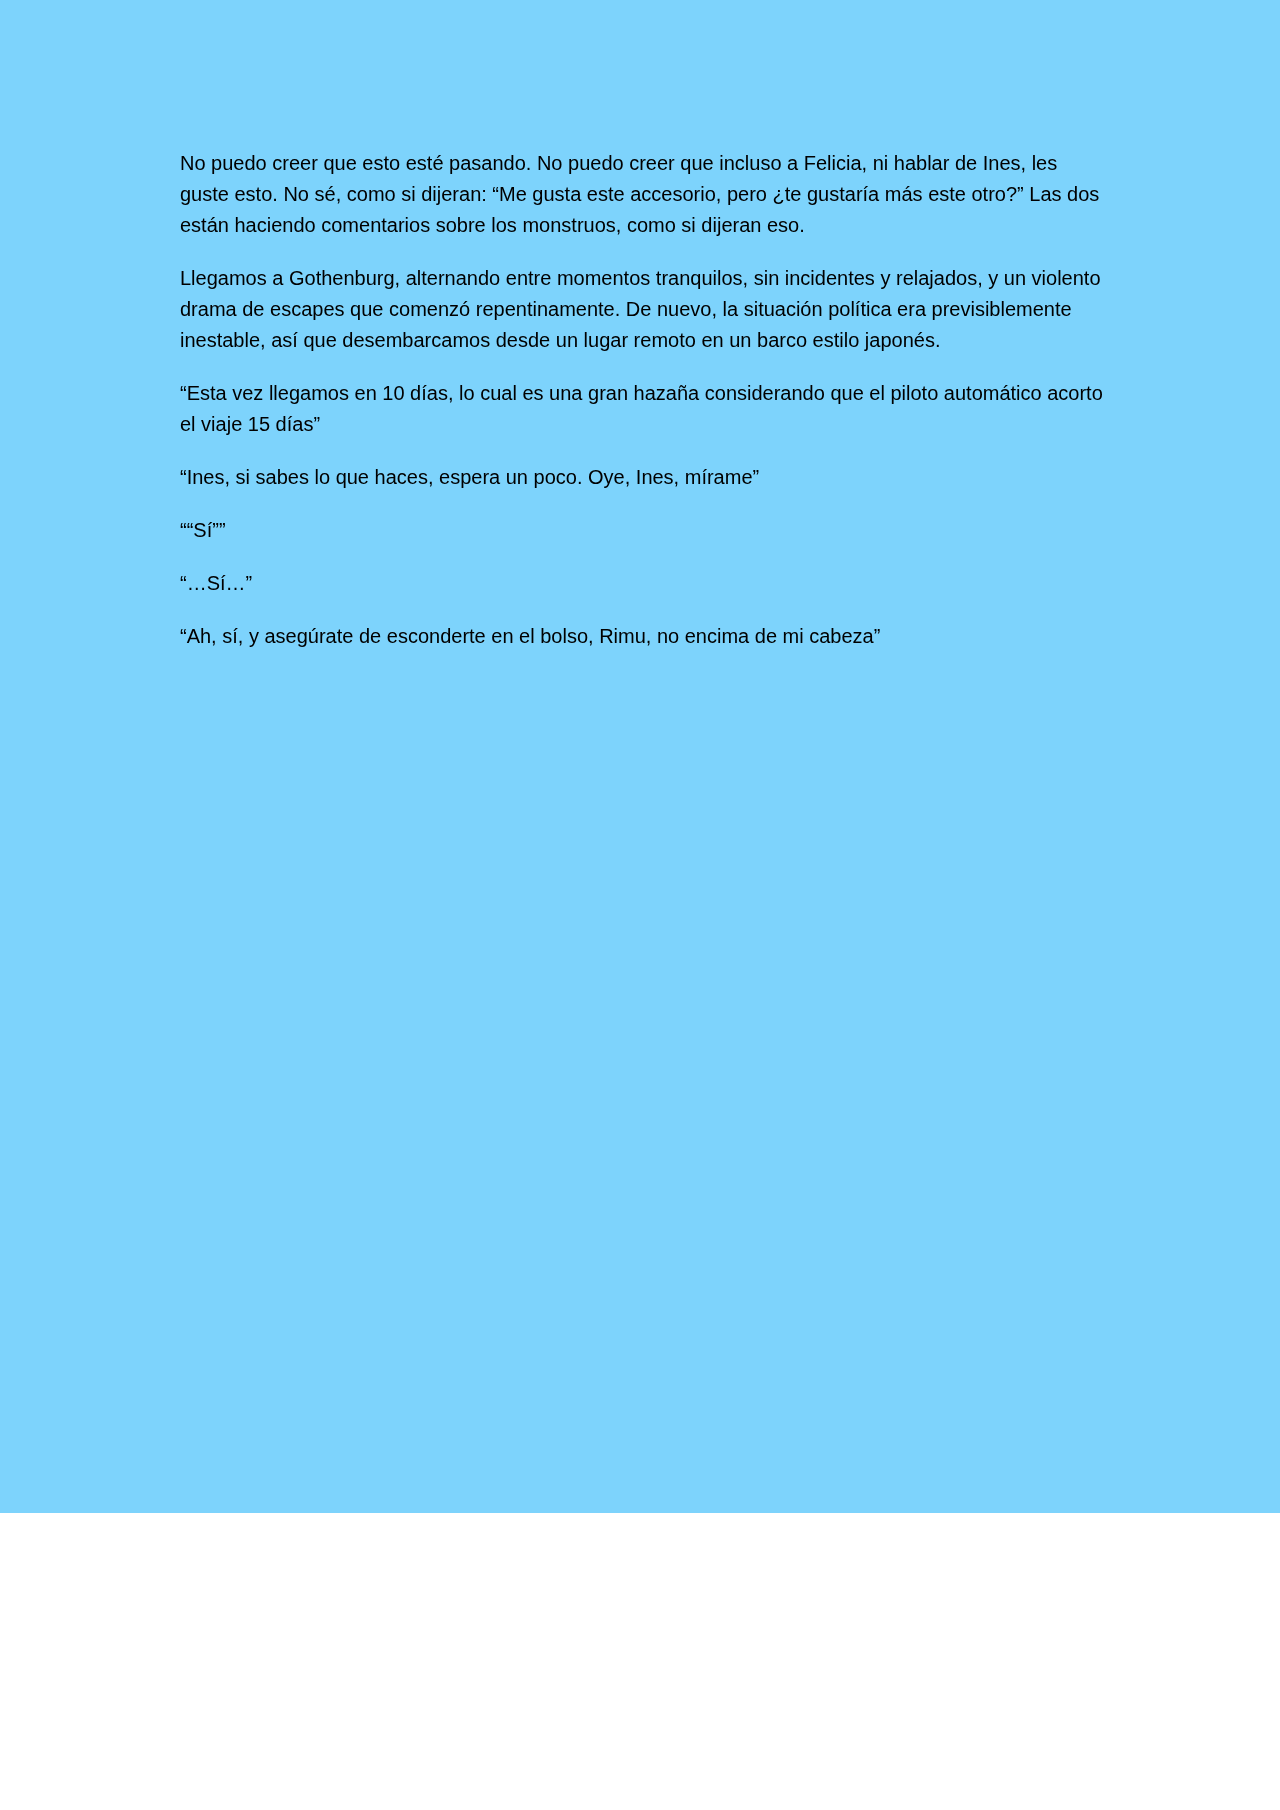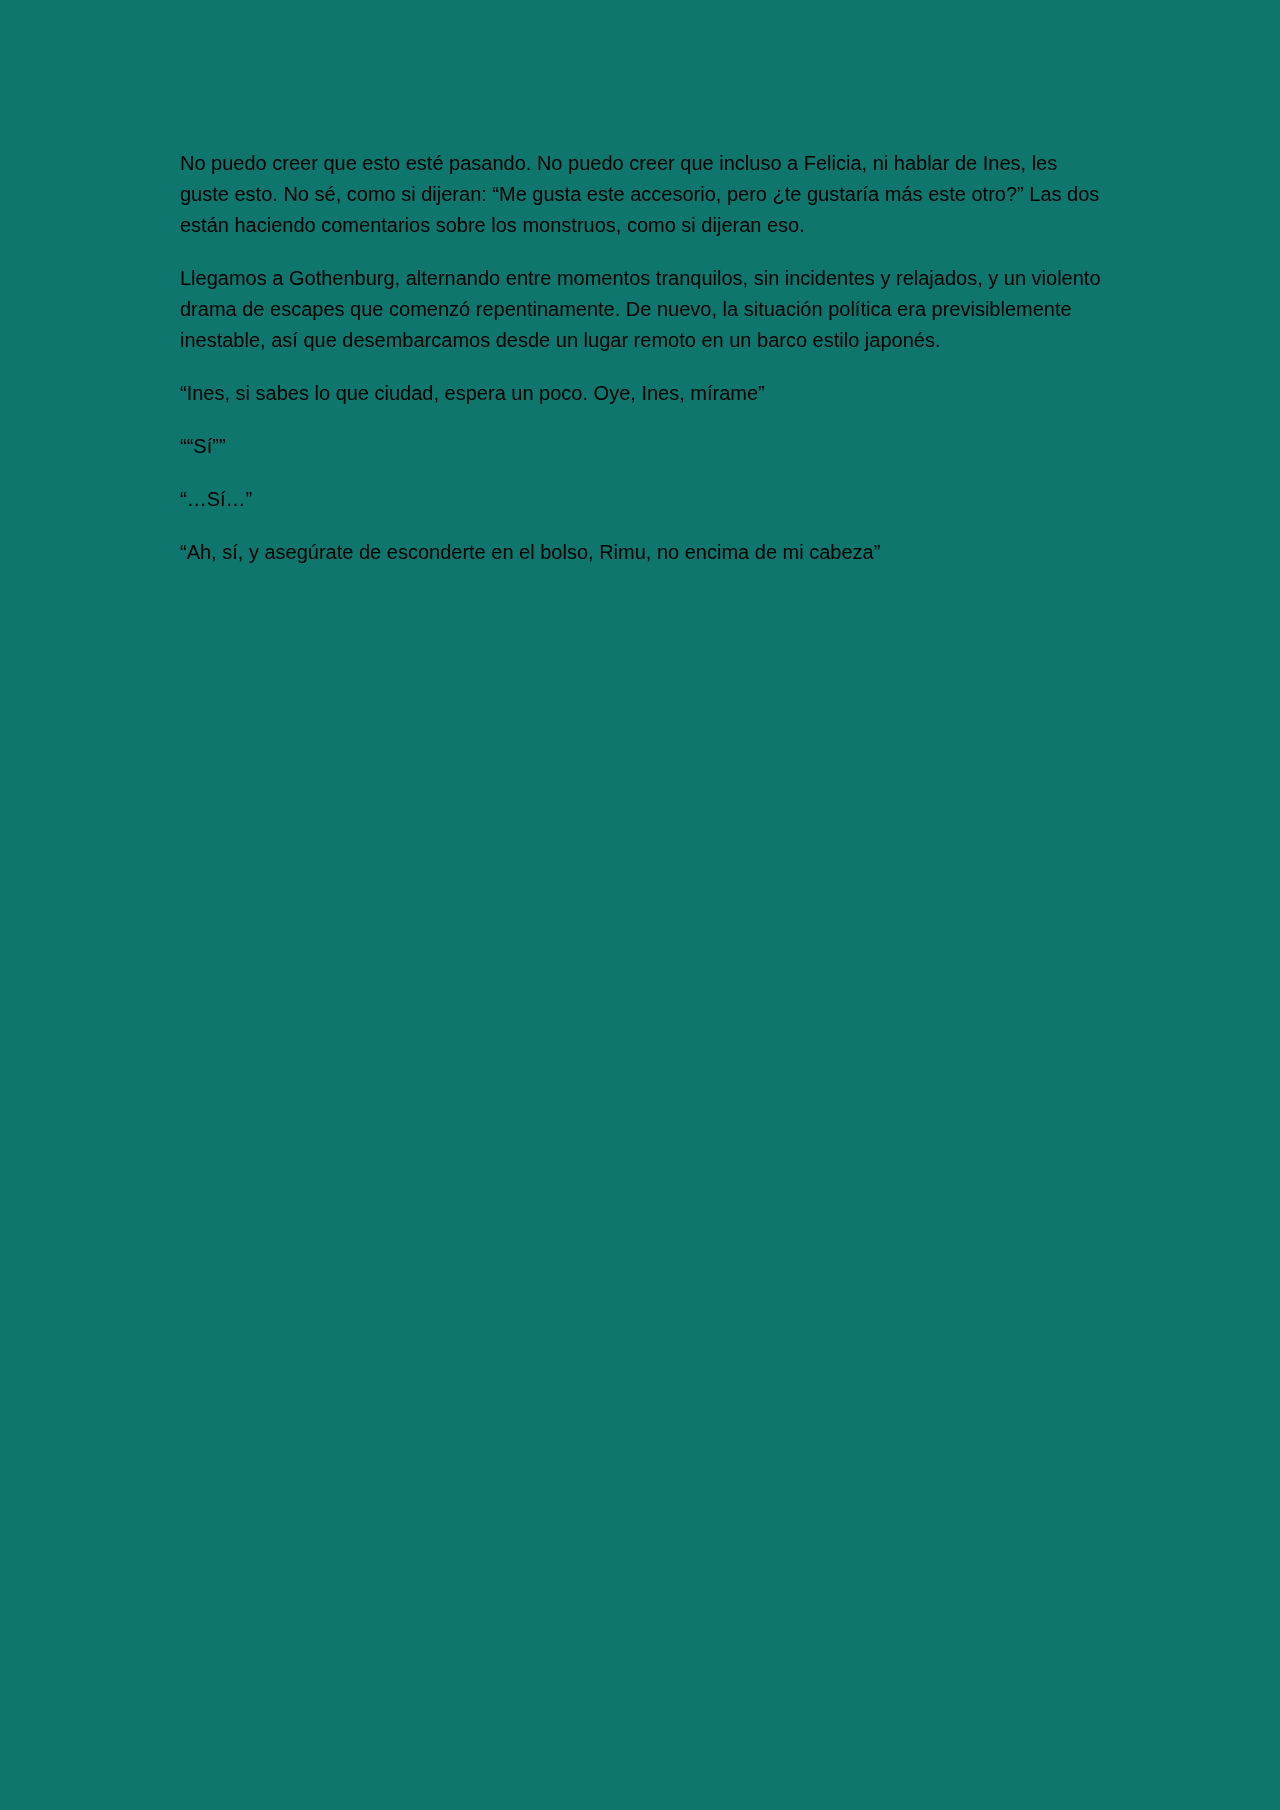--- a/index.html
+++ b/index.html
@@ -2,22 +2,22 @@
 <html lang="es"><head>
 <meta charset="utf-8">
 <style>
   html, body {
     margin: 0;
     padding: 0;
   }
   .page {
     position: relative;
     width: 1280px;
-    height: 1810px;
-    background: #0f766e;
+    height: 1513px;
+    background: #7dd3fc;
     overflow: hidden;
   }
   .text-column {
     position: absolute;
     left: 180px;
     top: 148px;
     width: 928px;
   }
   .doc-paragraph {
     margin: 0 0 22px 0;
@@ -29,18 +29,19 @@
     word-spacing: normal;
   }
 </style>
 </head>
 <body>
 
 <div class="page">
   <div class="text-column">
     <p class="doc-paragraph">No puedo creer que esto esté pasando. No puedo creer que incluso a Felicia, ni hablar de Ines, les guste esto. No sé, como si dijeran: “Me gusta este accesorio, pero ¿te gustaría más este otro?” Las dos están haciendo comentarios sobre los monstruos, como si dijeran eso.</p>
     <p class="doc-paragraph">Llegamos a Gothenburg, alternando entre momentos tranquilos, sin incidentes y relajados, y un violento drama de escapes que comenzó repentinamente. De nuevo, la situación política era previsiblemente inestable, así que desembarcamos desde un lugar remoto en un barco estilo japonés.</p>
-    <p class="doc-paragraph">“Ines, si sabes lo que ciudad, espera un poco. Oye, Ines, mírame”</p>
+    <p class="doc-paragraph">“Esta vez llegamos en 10 días, lo cual es una gran hazaña considerando que el piloto automático acorto el viaje 15 días”</p>
+    <p class="doc-paragraph">“Ines, si sabes lo que haces, espera un poco. Oye, Ines, mírame”</p>
     <p class="doc-paragraph">““Sí””</p>
     <p class="doc-paragraph">“…Sí…”</p>
     <p class="doc-paragraph">“Ah, sí, y asegúrate de esconderte en el bolso, Rimu, no encima de mi cabeza”</p>
   </div>
 </div>
 
 </body></html>

